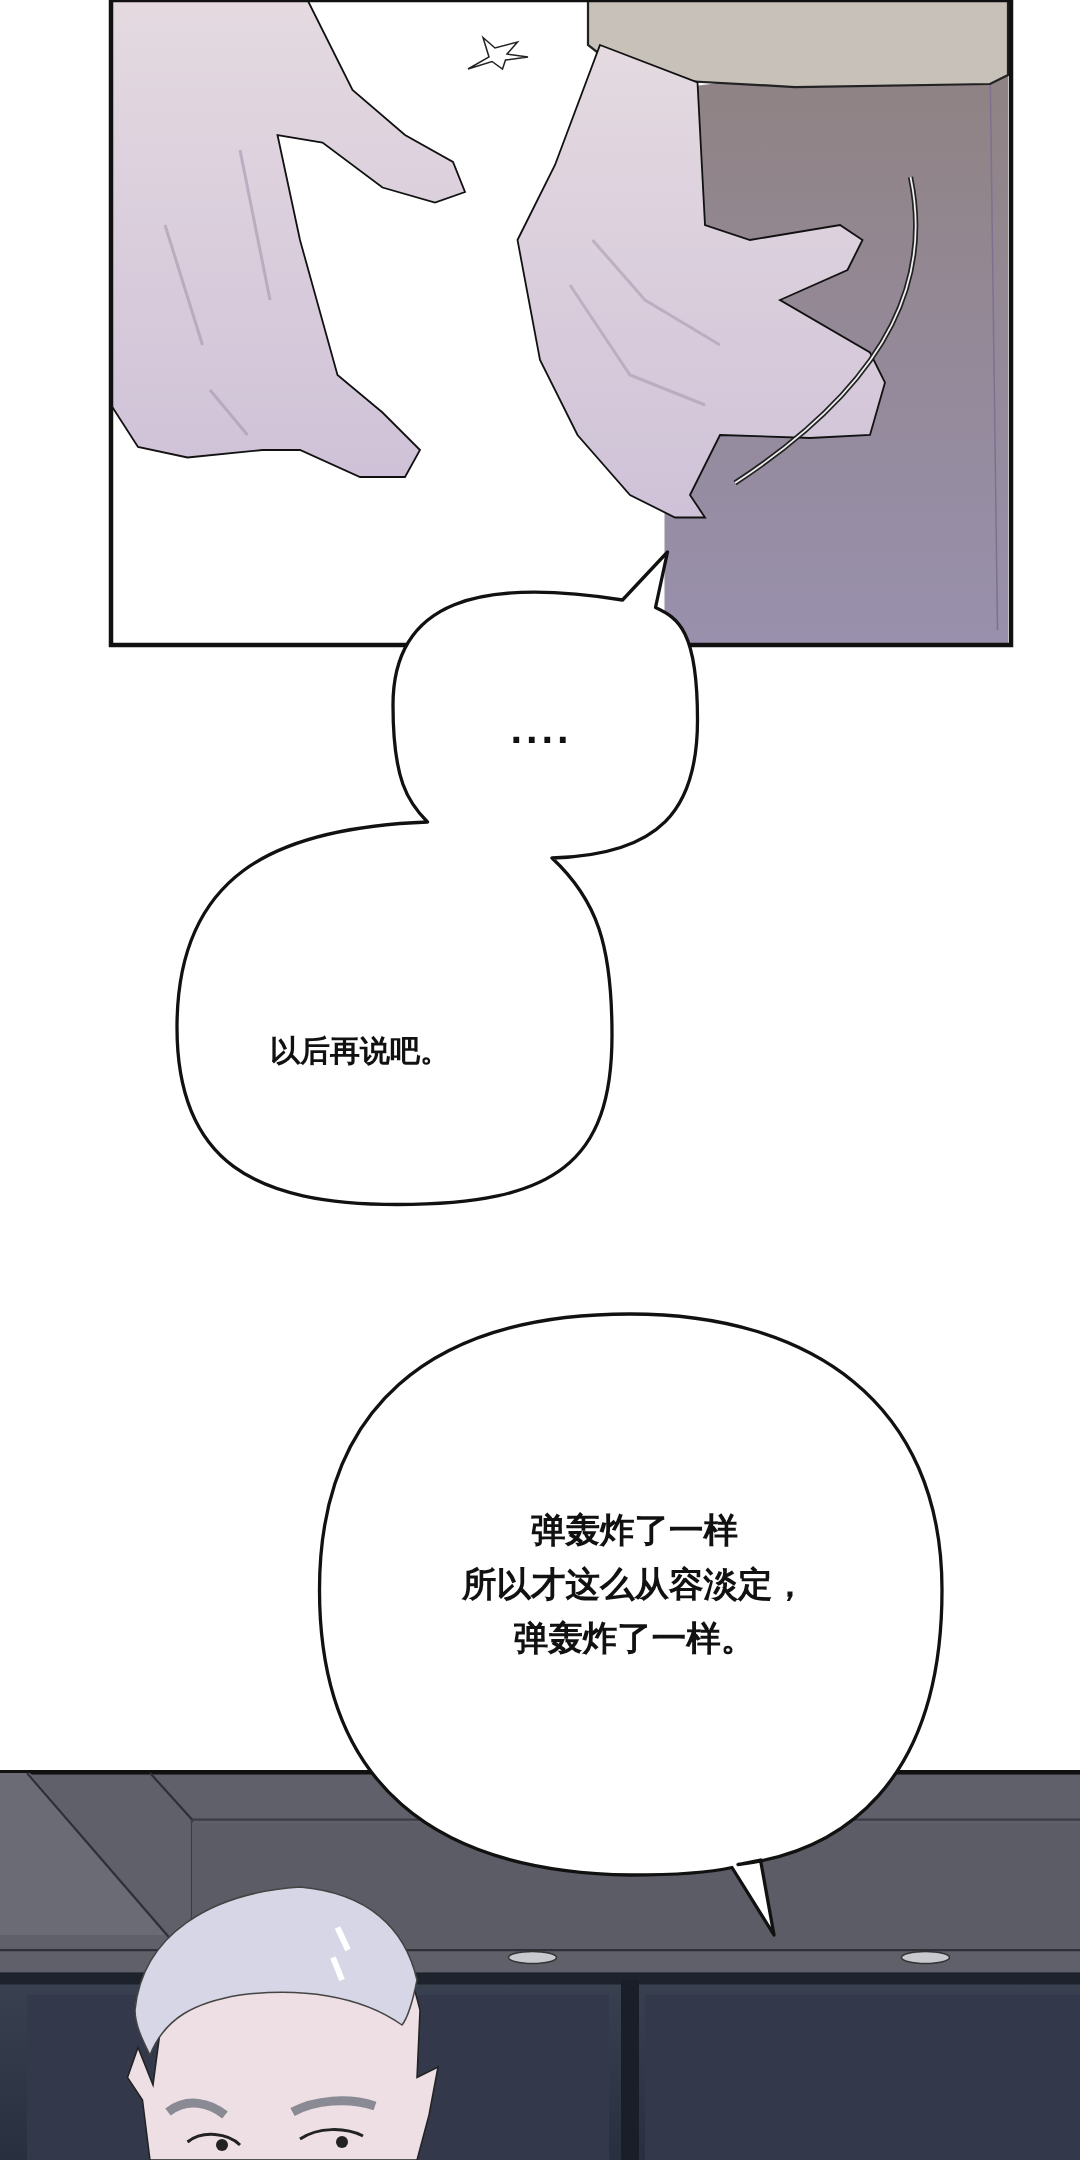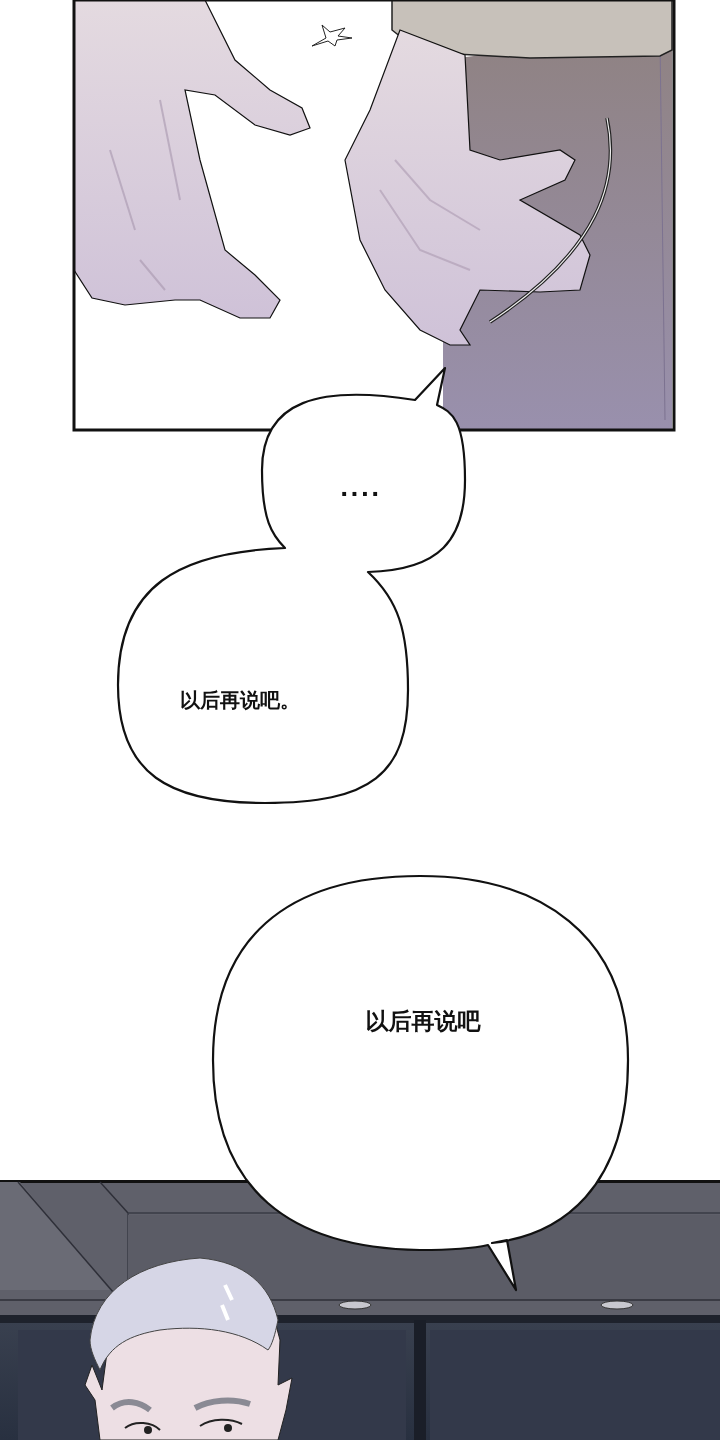--- a/index.html
+++ b/index.html
@@ -106,14 +106,16 @@
              C 285 876, 213 940, 213 1060
              C 213 1190, 290 1248, 420 1250
              C 455 1250, 475 1248, 488 1245
              L 516 1290 L 507 1240 Z" fill="#ffffff" stroke="#111" stroke-width="2.2" stroke-linejoin="round"></path>
   </g>
 </svg>
 
 <div id="t-dots" class="bubble-text">....</div>
 <div id="t-later" class="bubble-text">以后再说吧。</div>
 <div id="t-long" class="bubble-text">
-  <span>以后再说吧</span>
+  <span>弹轰炸了一样</span>
+  <span>所以才这么从容淡定，</span>
+  <span>弹轰炸了一样。</span>
 </div>
 
 </body></html>

